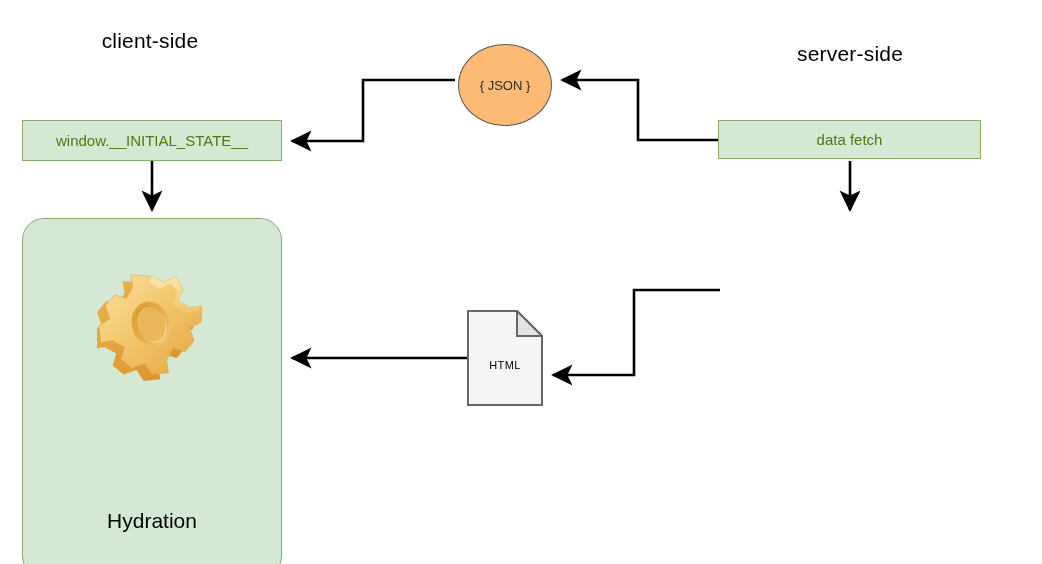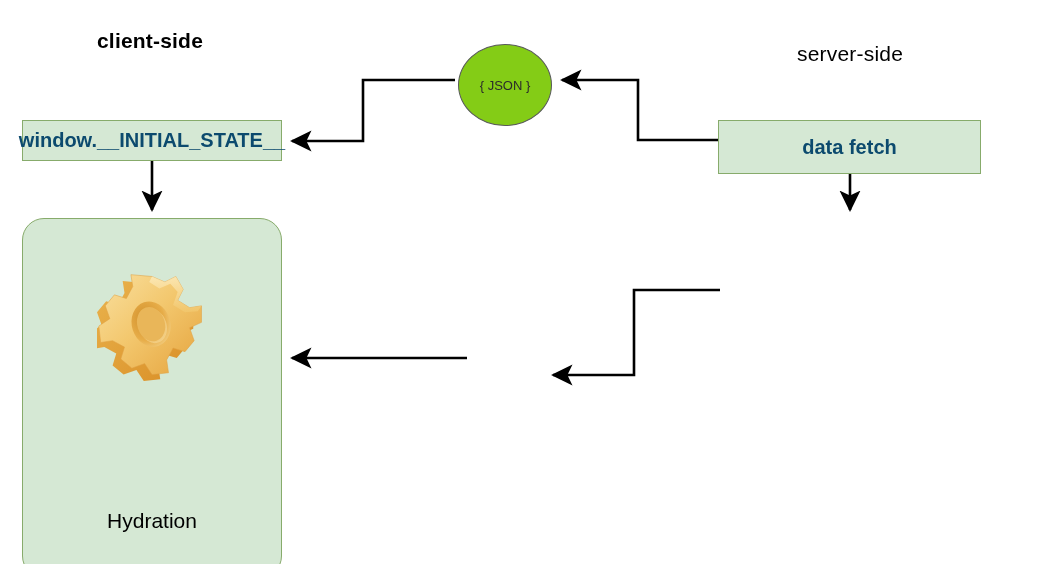--- a/index.html
+++ b/index.html
@@ -27,39 +27,38 @@
 
   
   .side-title {
     position: absolute;
     font-size: 21px;
     color: #000000;
     text-align: center;
     white-space: nowrap;
     letter-spacing: 0.2px;
   }
-  #title-client { left: 50px; top: 29px; width: 200px; font-weight: bold; }
+  #title-client { left: 50px; top: 29px; width: 200px; }
   #title-server { left: 750px; top: 42px; width: 200px; }
 
   
   .rect-node {
     position: absolute;
     background: #d5e8d4;
     border: 1px solid #87ab6b;
     box-sizing: border-box;
     display: flex;
     align-items: center;
     justify-content: center;
-    font-size: 20px;
-    color: #0c4a6e;
-    white-space: nowrap;
-    font-weight: bold;
+    font-size: 15px;
+    color: #4d7c0f;
+    white-space: nowrap;
   }
   #node-initial-state { left: 22px; top: 120px; width: 260px; height: 41px; }
-  #node-data-fetch    { left: 718px; top: 120px; width: 263px; height: 54px; }
+  #node-data-fetch    { left: 718px; top: 120px; width: 263px; height: 39px; }
 
   
   .panel-node {
     position: absolute;
     background: #d5e8d4;
     border: 1px solid #87ab6b;
     border-radius: 22px;
     box-sizing: border-box;
   }
   #panel-hydration { left: 22px;  top: 218px; width: 260px; height: 360px; }
@@ -84,21 +83,21 @@
   }
 
   
   #node-json {
     position: absolute;
     left: 458px;
     top: 44px;
     width: 94px;
     height: 82px;
     border-radius: 50%;
-    background: #84cc16;
+    background: #fdba74;
     border: 1px solid #58595b;
     box-sizing: border-box;
     display: flex;
     align-items: center;
     justify-content: center;
     font-size: 13px;
     color: #2b2b2b;
     white-space: nowrap;
   }
 
@@ -168,20 +167,27 @@
 
   <div class="side-title" id="title-client">client-side</div>
   <div class="side-title" id="title-server">server-side</div>
 
   <div class="rect-node" id="node-initial-state">window.__INITIAL_STATE__</div>
 
   <div class="rect-node" id="node-data-fetch">data fetch</div>
 
   <div id="node-json">{ JSON }</div>
 
+  <div id="node-html">
+    <svg width="76" height="96" viewBox="0 0 76 96" xmlns="http://www.w3.org/2000/svg">
+      <path d="M 1 1 L 50 1 L 75 26 L 75 95 L 1 95 Z" fill="#f5f5f5" stroke="#666666" stroke-width="2" stroke-linejoin="miter"></path>
+      <path d="M 50 1 L 50 26 L 75 26 Z" fill="#e4e4e4" stroke="#666666" stroke-width="2" stroke-linejoin="miter"></path>
+    </svg>
+    <div class="doc-label">HTML</div>
+  </div>
 
   <div class="panel-node" id="panel-hydration">
     <svg class="panel-gear" viewBox="0 0 120 120" xmlns="http://www.w3.org/2000/svg">
 
       <g transform="translate(-9,7)">
         <path fill="url(#gearSideGrad)" d="M 60 6
                  L 74 12 L 86 6 L 94 20 L 88 32
                  L 101 40 L 114 38 L 114 56 L 101 62
                  L 106 76 L 96 88 L 83 84
                  L 76 97 L 78 111 L 60 113 L 52 101

